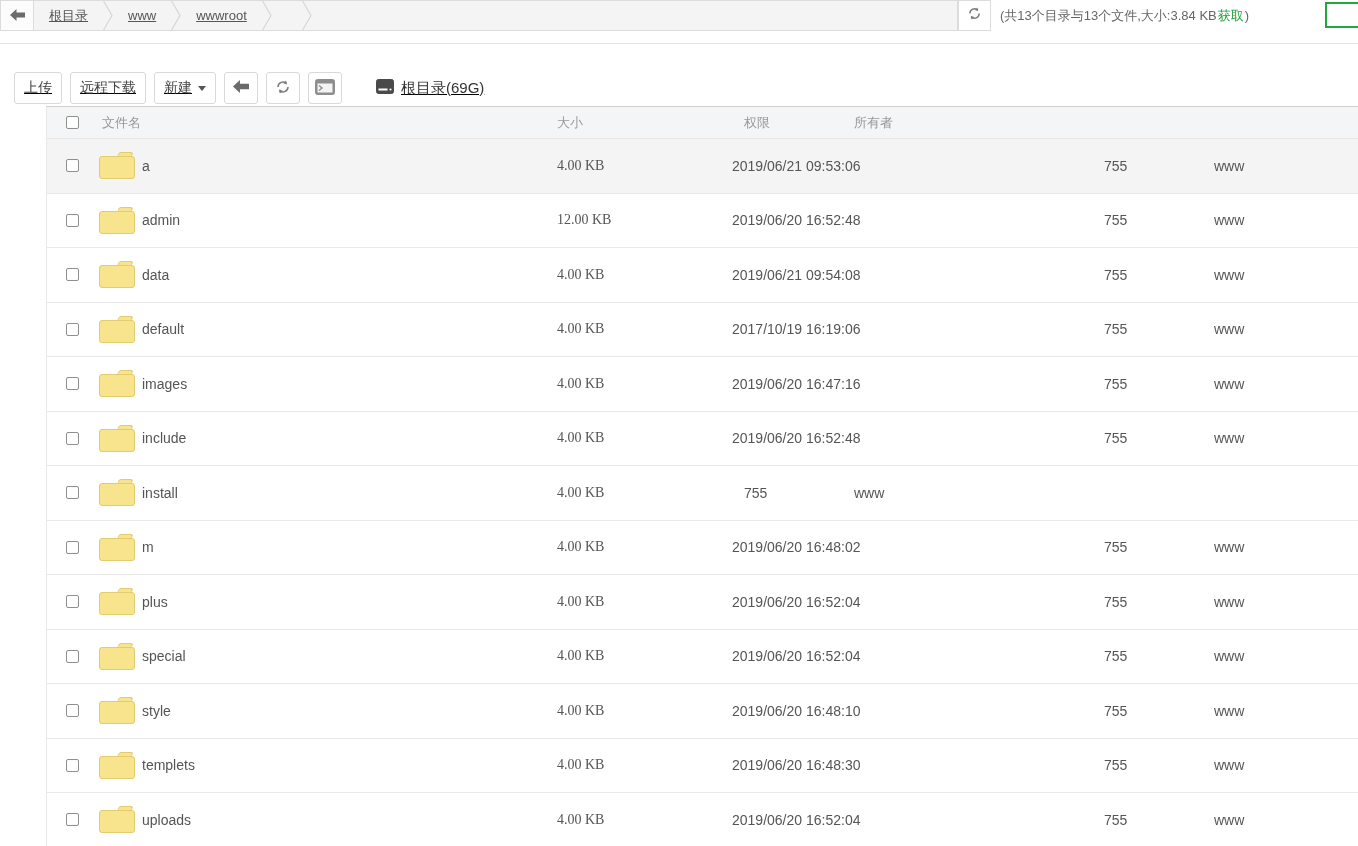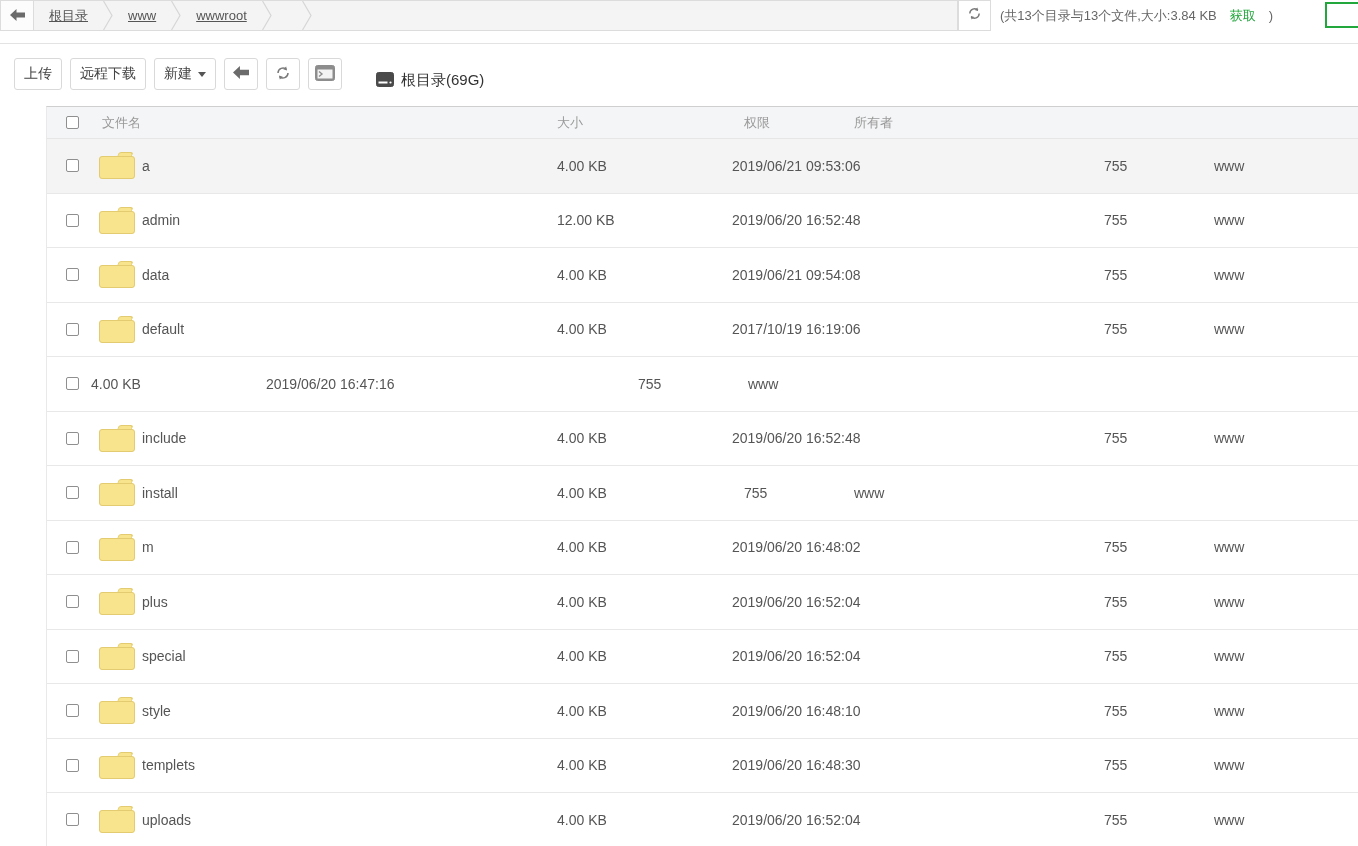--- a/index.html
+++ b/index.html
@@ -14,28 +14,28 @@
   .back-btn { width:33px; background:#fcfcfc; border-right:1px solid #dcdcdc;
               display:flex; align-items:center; justify-content:center; cursor:pointer; }
   .crumbs { display:flex; align-items:stretch; }
   .crumb { display:flex; align-items:center; }
   .crumb-label { padding:0 15px; font-size:13px; color:#555; display:inline-block; min-width:14px;text-decoration:underline; }
   .chev { display:flex; align-items:center; height:29px; }
   .top-refresh { position:absolute; left:958px; top:0; width:33px; height:31px;
                  border:1px solid #dcdcdc; background:#fff; display:flex;
                  align-items:center; justify-content:center; cursor:pointer; }
   .stats { position:absolute; left:1000px; top:0; height:31px; display:flex; align-items:center;
-           font-size:13px; color:#666; white-space:nowrap;gap:12px; }
+           font-size:13px; color:#666; white-space:nowrap; }
   .stats .get-link { color:#20a53a; cursor:pointer; margin:0 1px; }
   .search-box { position:absolute; left:1325px; top:2px; width:60px; height:26px;
                 border:2px solid #22a73c; background:#fff; }
   .top-divider { position:absolute; top:43px; left:0; width:1358px; height:1px; background:#e3e3e3; }
 
   
-  .toolbar { position:absolute; top:58px; left:14px; height:32px; display:flex; align-items:flex-end; }
+  .toolbar { position:absolute; top:72px; left:14px; height:32px; display:flex; align-items:center;text-decoration:underline; }
   .btn { height:32px; background:#fff; border:1px solid #d9d9d9; border-radius:3px;
          color:#444; font-size:14px; display:flex; align-items:center; justify-content:center;
          padding:0 9px; margin-right:8px; cursor:pointer; white-space:nowrap; }
   .btn-icon { width:34px; padding:0; }
   .caret-down { display:inline-block; width:0; height:0; border-left:4px solid transparent;
                 border-right:4px solid transparent; border-top:5px solid #555; margin-left:6px; }
   .disk-info { display:flex; align-items:center; margin-left:26px; font-size:15px; color:#333; }
   .disk-info svg { margin-right:7px; }
 
   
@@ -43,21 +43,21 @@
   .thead { height:33px; background:#f4f5f7; border-top:1px solid #cfcfcf; border-bottom:1px solid #e6e6e6;
            border-left:1px solid #e9e9e9; display:flex; align-items:center;
            font-size:13px; color:#999; }
   .tbody { border-left:1px solid #e9e9e9; }
   .frow { height:54.5px; display:flex; align-items:center; border-bottom:1px solid #e8e8e8;
           font-size:14px; color:#555; background:#fff; cursor:default; }
   .frow:first-child { background:#f4f4f4; }
 
   .col-check { width:44px; padding-left:19px; flex:none; display:flex; align-items:center; }
   .col-name  { width:466px; flex:none; display:flex; align-items:center; }
-  .col-size  { width:175px; flex:none; }
+  .col-size  { width:175px; flex:none;font-family:Liberation Serif, serif; }
   .col-mtime { width:360px; flex:none; }
   .col-perm  { width:110px; flex:none;margin-left:12px; }
   .col-owner { flex:1; }
   .thead .col-name { padding-left:11px; }
 
   .checkbox { width:13px; height:13px; border:1px solid #8f8f8f; border-radius:2px;
               background:#fff; cursor:pointer; flex:none; }
 
   
   .folder { position:relative; width:36px; height:27px; margin-left:8px; flex:none; }
@@ -260,20 +260,27 @@
     <div class="col-size">4.00 KB</div>
     <div class="col-mtime">2017/10/19 16:19:06</div>
     <div class="col-perm">755</div>
     <div class="col-owner">www</div>
   </div>
 
   <div class="frow">
     <div class="col-check">
       <span class="checkbox"></span>
     </div>
+    <div class="col-name">
+      <span class="folder">
+              <span class="tab"></span>
+              <span class="body"></span>
+            </span>
+      <span class="fname">images</span>
+    </div>
     <div class="col-size">4.00 KB</div>
     <div class="col-mtime">2019/06/20 16:47:16</div>
     <div class="col-perm">755</div>
     <div class="col-owner">www</div>
   </div>
 
   <div class="frow">
     <div class="col-check">
       <span class="checkbox"></span>
     </div>

